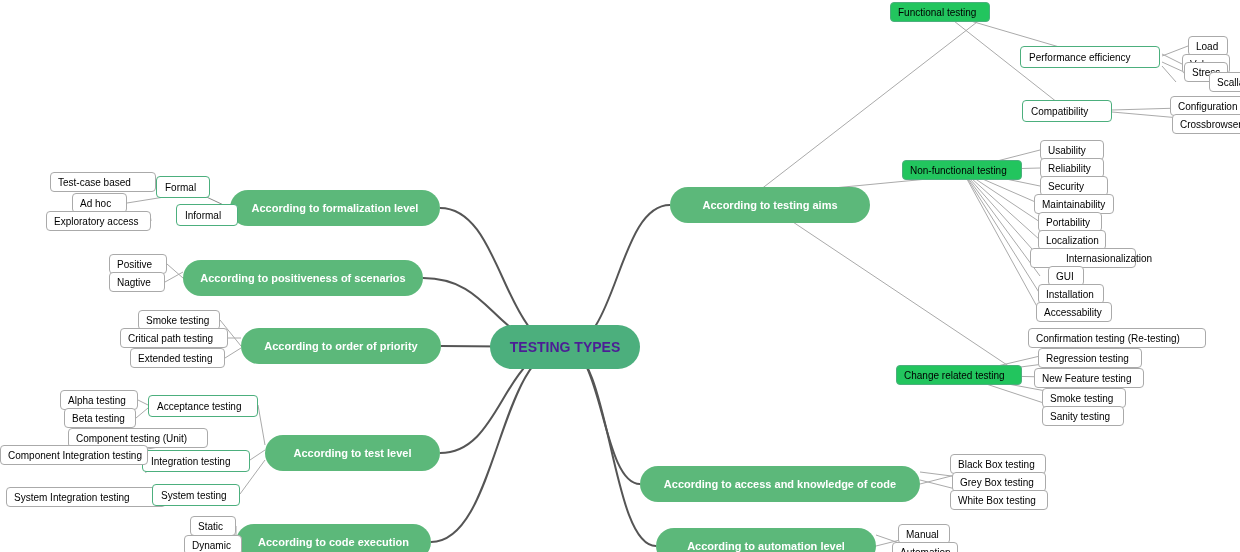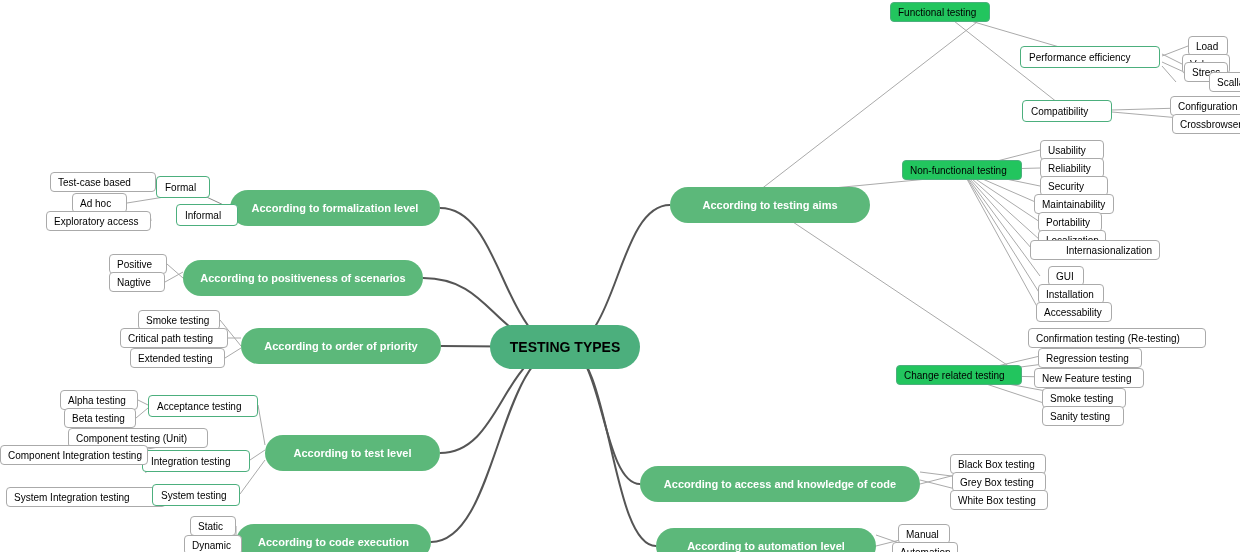--- a/index.html
+++ b/index.html
@@ -14,21 +14,21 @@
     }
     svg#mindmap {
       position: absolute;
       top: 0; left: 0;
       width: 1240px;
       height: 552px;
     }
     .node-center {
       position: absolute;
       background: #4caf7d;
-      color: #000000;
+      color: #4c1d95;
       font-weight: bold;
       font-size: 14px;
       border-radius: 30px;
       display: flex;
       align-items: center;
       justify-content: center;
       text-align: center;
       padding: 10px 18px;
       white-space: nowrap;
     }
@@ -187,21 +187,21 @@
 <div class="node-mid" style="left: 1022px; top: 100px; width: 90px; height: 20px;">Compatibility</div>
 <div class="node-leaf" style="left: 1170px; top: 96px; width: 80px; height: 20px;">Configuration</div>
 <div class="node-leaf" style="left: 1172px; top: 114px; width: 76px; height: 20px;">Crossbrowser</div>
 <div class="node-leaf-green" style="left: 902px; top: 160px; width: 120px; height: 20px;">Non-functional testing</div>
 <div class="node-leaf" style="left: 1040px; top: 140px; width: 64px; height: 20px;">Usability</div>
 <div class="node-leaf" style="left: 1040px; top: 158px; width: 64px; height: 20px;">Reliability</div>
 <div class="node-leaf" style="left: 1040px; top: 176px; width: 68px; height: 20px;">Security</div>
 <div class="node-leaf" style="left: 1034px; top: 194px; width: 80px; height: 20px;">Maintainability</div>
 <div class="node-leaf" style="left: 1038px; top: 212px; width: 64px; height: 20px;">Portability</div>
 <div class="node-leaf" style="left: 1038px; top: 230px; width: 68px; height: 20px;">Localization</div>
-<div class="node-leaf" style="left: 1030px; top: 240px; width: 130px; height: 20px; padding-left: 35px;">Internasionalization</div>
+<div class="node-leaf" style="left: 1030px; top: 248px; width: 106px; height: 20px; padding-left: 35px;">Internasionalization</div>
 <div class="node-leaf" style="left: 1048px; top: 266px; width: 36px; height: 20px;">GUI</div>
 <div class="node-leaf" style="left: 1038px; top: 284px; width: 66px; height: 20px;">Installation</div>
 <div class="node-leaf" style="left: 1036px; top: 302px; width: 76px; height: 20px;">Accessability</div>
 <div class="node-leaf-green" style="left: 896px; top: 365px; width: 126px; height: 20px;">Change related testing</div>
 <div class="node-leaf" style="left: 1028px; top: 328px; width: 178px; height: 20px;">Confirmation testing (Re-testing)</div>
 <div class="node-leaf" style="left: 1038px; top: 348px; width: 104px; height: 20px;">Regression testing</div>
 <div class="node-leaf" style="left: 1034px; top: 368px; width: 110px; height: 20px;">New Feature testing</div>
 <div class="node-leaf" style="left: 1042px; top: 388px; width: 84px; height: 20px;">Smoke testing</div>
 <div class="node-leaf" style="left: 1042px; top: 406px; width: 82px; height: 20px;">Sanity testing</div>
 <div class="node-leaf" style="left: 950px; top: 454px; width: 96px; height: 20px;">Black Box testing</div>

